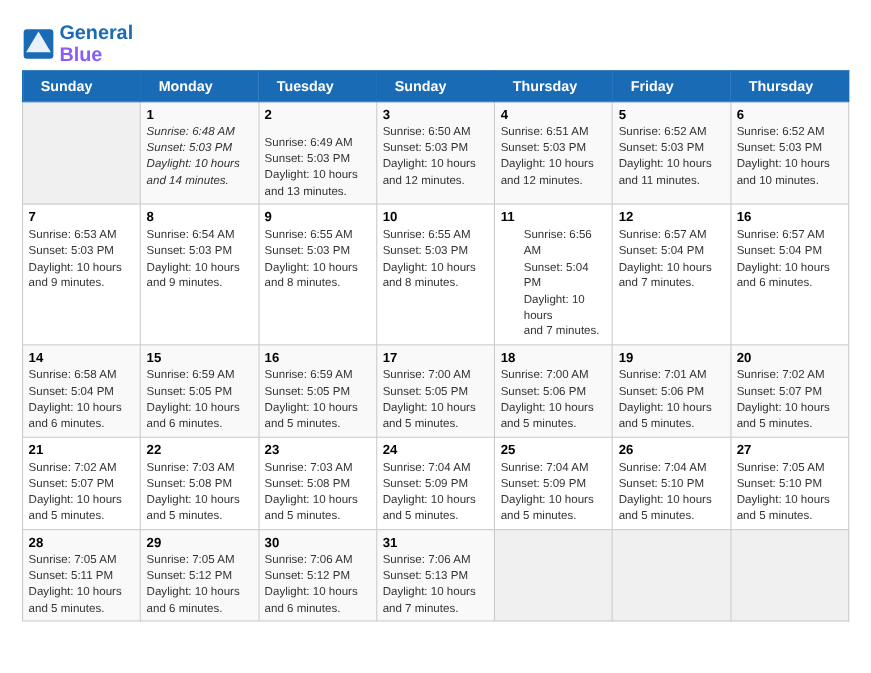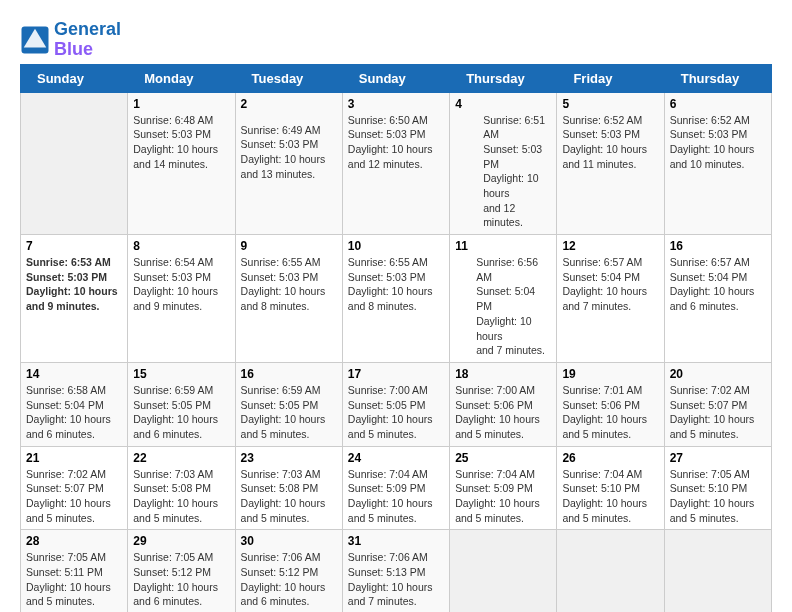--- a/index.html
+++ b/index.html
@@ -114,42 +114,42 @@
         <th>Thursday</th>
         <th>Friday</th>
         <th>Thursday</th>
       </tr>
   </thead>
   <tbody id="calendar-body">
   <tr>
         <td class="empty-cell"></td>
         <td>
           <span class="day-number">1</span>
-          <div class="day-info" style="white-space: pre-line;">Sunrise: 6:48 AM
+          <div class="day-info" style="white-space: pre-line; font-style: italic;">Sunrise: 6:48 AM
 Sunset: 5:03 PM
 Daylight: 10 hours
 and 14 minutes.</div>
         </td>
         <td>
           <span class="day-number">2</span>
           <div class="day-info" style="white-space: pre-line; margin-top: 12px;">Sunrise: 6:49 AM
 Sunset: 5:03 PM
 Daylight: 10 hours
 and 13 minutes.</div>
         </td>
         <td>
           <span class="day-number">3</span>
           <div class="day-info" style="white-space: pre-line;">Sunrise: 6:50 AM
 Sunset: 5:03 PM
 Daylight: 10 hours
 and 12 minutes.</div>
         </td>
         <td>
           <span class="day-number">4</span>
-          <div class="day-info" style="white-space: pre-line; margin-left: 28px;">Sunrise: 6:51 AM
+          <div class="day-info" style="white-space: pre-line;">Sunrise: 6:51 AM
 Sunset: 5:03 PM
 Daylight: 10 hours
 and 12 minutes.</div>
         </td>
         <td>
           <span class="day-number">5</span>
           <div class="day-info" style="white-space: pre-line;">Sunrise: 6:52 AM
 Sunset: 5:03 PM
 Daylight: 10 hours
 and 11 minutes.</div>
@@ -158,21 +158,21 @@
           <span class="day-number">6</span>
           <div class="day-info" style="white-space: pre-line;">Sunrise: 6:52 AM
 Sunset: 5:03 PM
 Daylight: 10 hours
 and 10 minutes.</div>
         </td>
       </tr>
       <tr>
         <td>
           <span class="day-number">7</span>
-          <div class="day-info" style="white-space: pre-line; font-weight: bold;">Sunrise: 6:53 AM
+          <div class="day-info" style="white-space: pre-line;">Sunrise: 6:53 AM
 Sunset: 5:03 PM
 Daylight: 10 hours
 and 9 minutes.</div>
         </td>
         <td>
           <span class="day-number">8</span>
           <div class="day-info" style="white-space: pre-line;">Sunrise: 6:54 AM
 Sunset: 5:03 PM
 Daylight: 10 hours
 and 9 minutes.</div>

